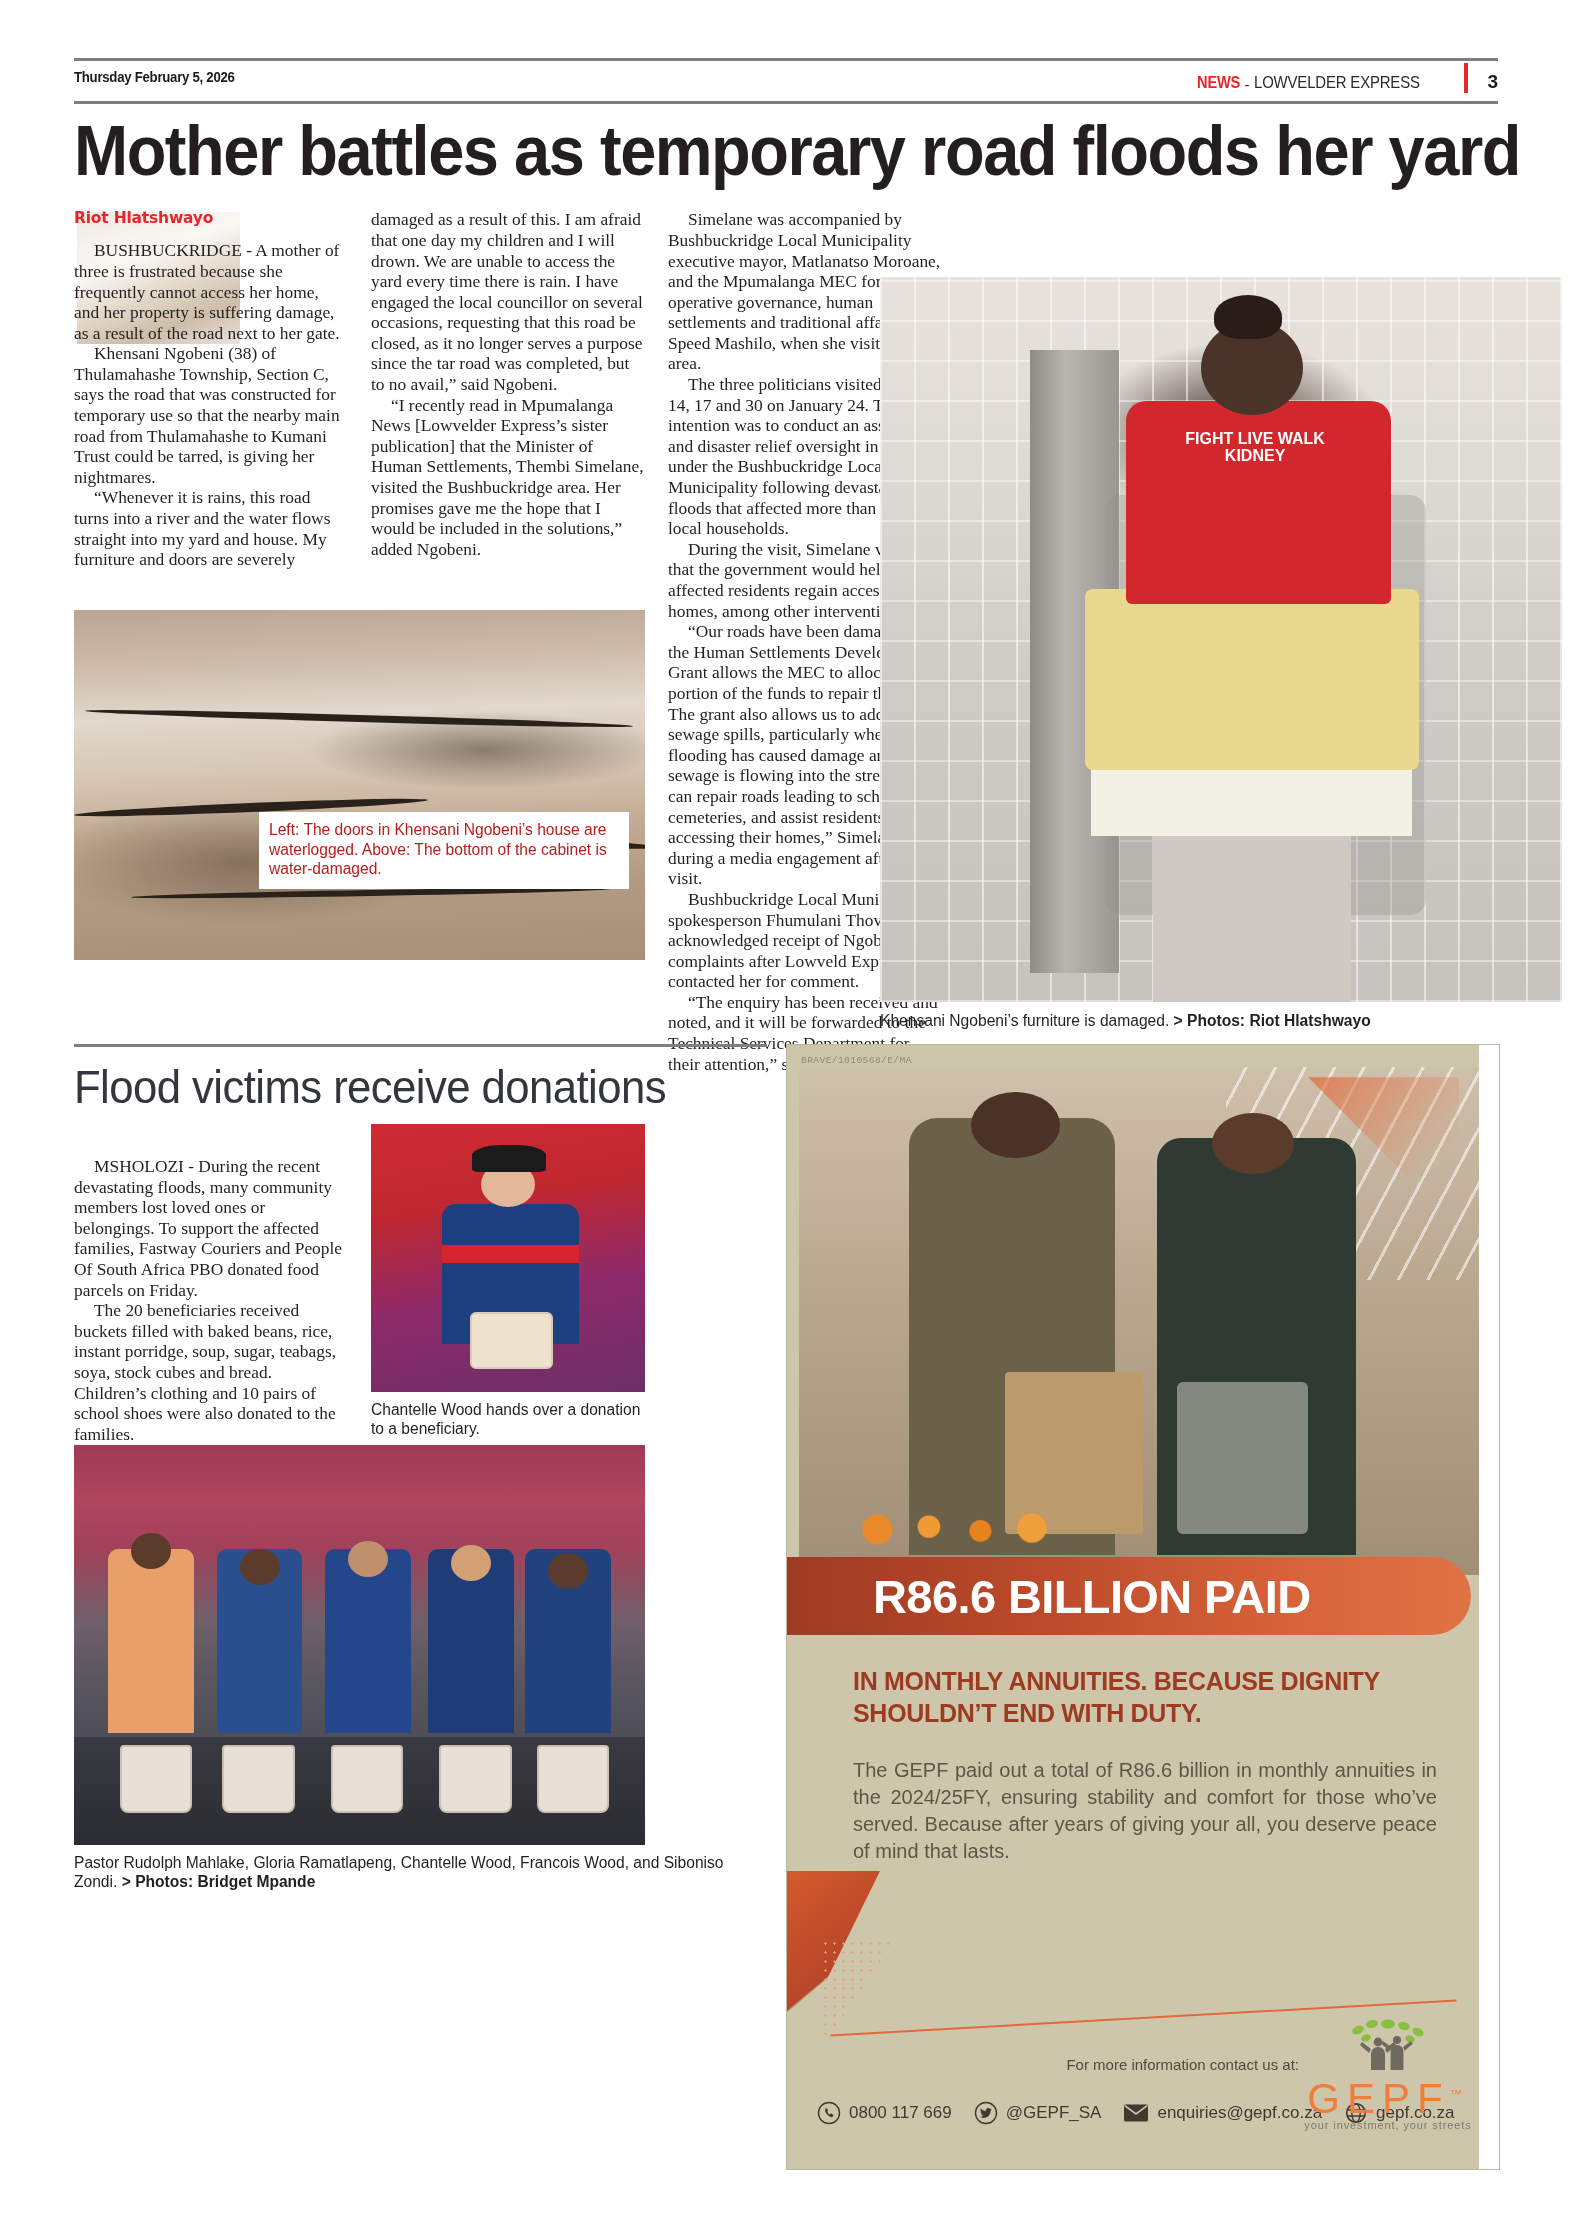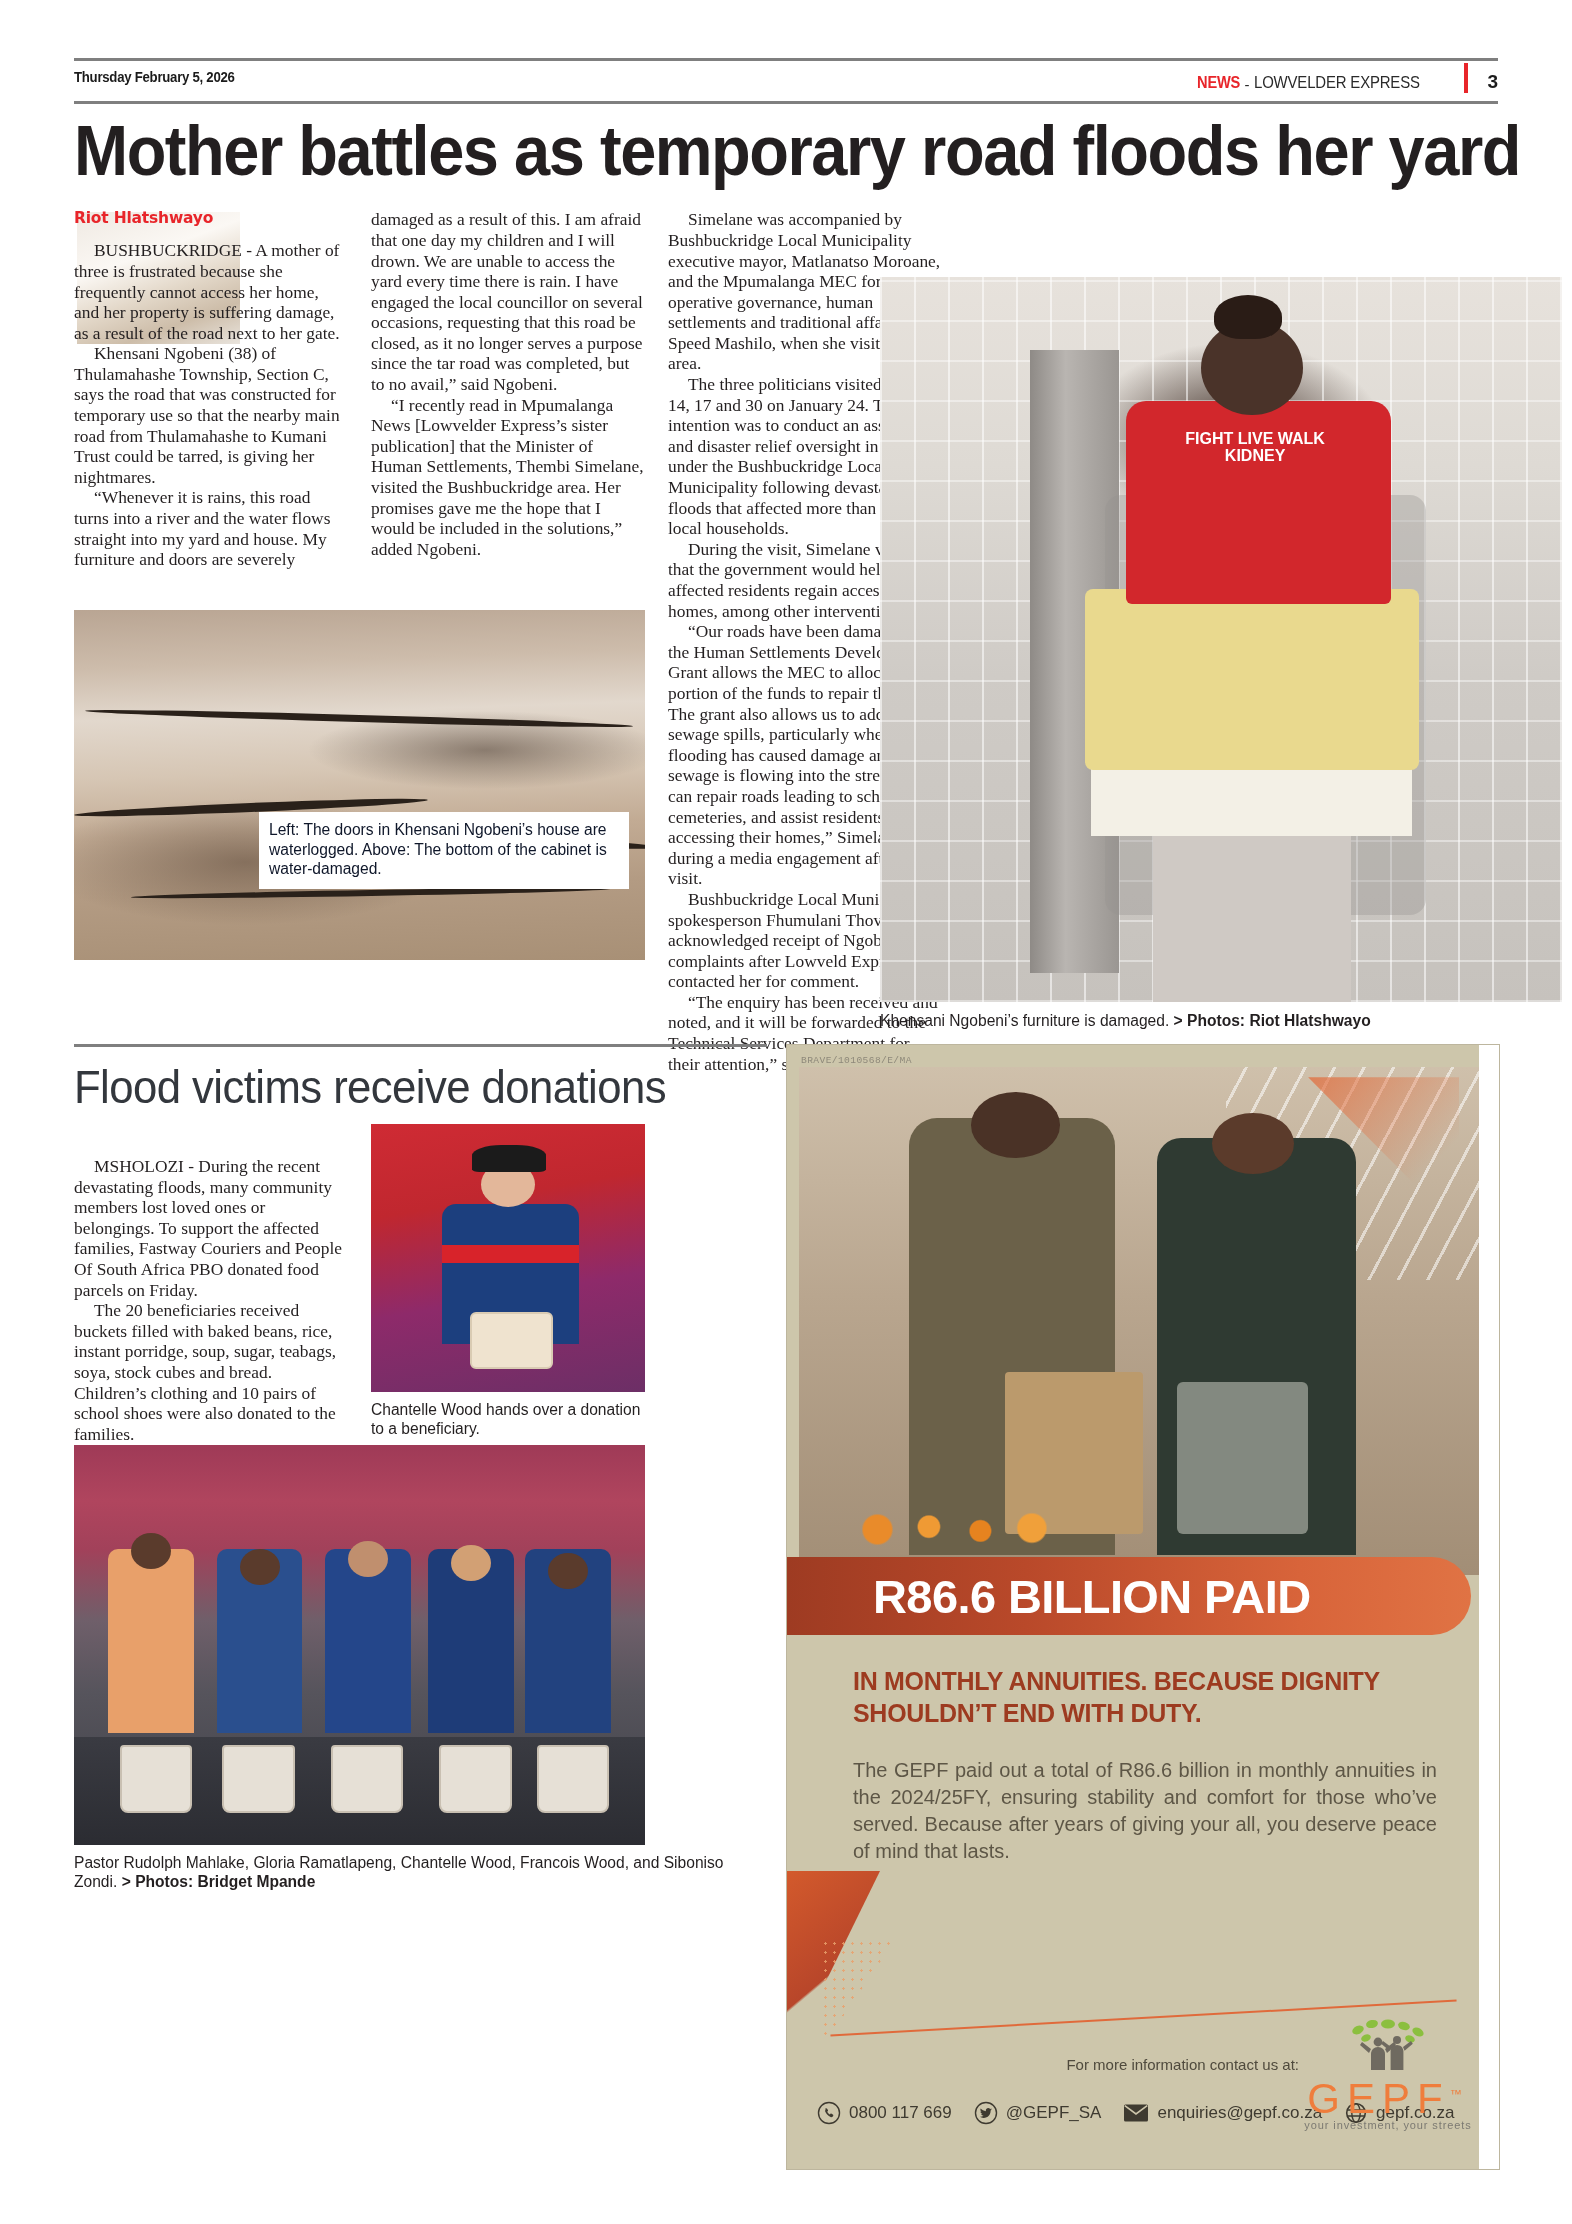--- a/index.html
+++ b/index.html
@@ -88,21 +88,21 @@
   .ph-door{
     left:14px;top:603px;width:163px;height:132px;border:3px solid #ffffff;
     background:linear-gradient(160deg,#efe9e2 0%,#fbf8f4 35%,#e3d8c9 58%,#cdbda9 78%,#e9e4dd 100%);
   }
   .cap-box{
     position:absolute;left:185px;top:603px;width:350px;
     background:#ffffff;padding:8px 10px 10px 10px;
   }
   .cap{
     font-family:"Liberation Sans", sans-serif;
-    font-size:15.6px;line-height:19.4px;color:#0f172a;
+    font-size:15.6px;line-height:19.4px;color:#b91c1c;
   }
 
   .ph-lady{
     position:absolute;left:806px;top:68px;width:682px;height:725px;
     background:
       radial-gradient(ellipse 34% 20% at 52% 22%, #3c2a22 0%, rgba(60,42,34,0) 65%),
       linear-gradient(180deg,#e7e2dc 0%,#dedad4 26%,#cfcbc6 55%,#c6c2bd 100%);
     overflow:hidden;
   }
   .lady-grid{position:absolute;inset:0;

